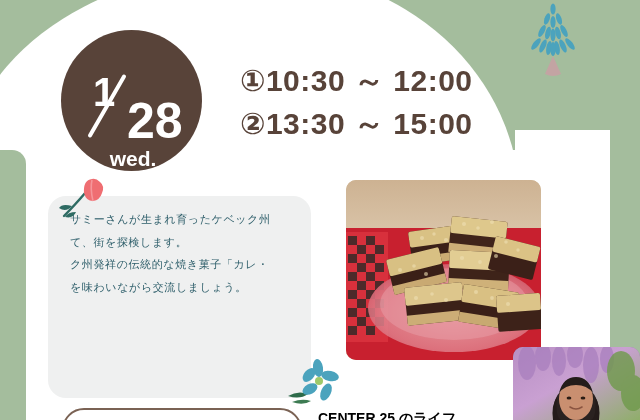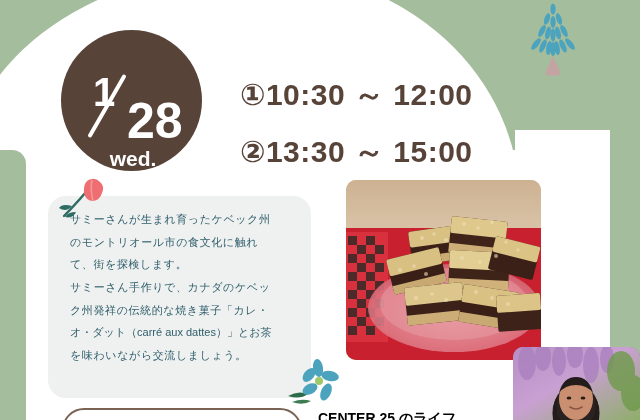--- a/index.html
+++ b/index.html
@@ -92,21 +92,20 @@
   .times {
     position:absolute; left:240px; top:60px;
     z-index:6;
     color:#584339;
   }
   .time-row {
     font-size:30px; font-weight:700;
     letter-spacing:0.5px;
     line-height:1.42;
     white-space:nowrap;
-    margin-top:14px;
   }
 
   
   .text-panel {
     position:absolute; left:48px; top:196px;
     width:263px; height:202px;
     background:#eff0f0;
     border-radius:18px;
     z-index:5;
   }
@@ -214,25 +213,22 @@
 
   <div class="times">
     <div class="time-row">①10:30 ～ 12:00</div>
     <div class="time-row">②13:30 ～ 15:00</div>
   </div>
 
   <div class="text-panel"></div>
 
   <div class="body-text">
     <span class="ln">サミーさんが生まれ育ったケベック州</span>
-    <span class="ln">のモントリオール市の食文化に触れ</span>
     <span class="ln">て、街を探検します。</span>
-    <span class="ln">サミーさん手作りで、カナダのケベッ</span>
     <span class="ln">ク州発祥の伝統的な焼き菓子「カレ・</span>
-    <span class="ln fr">オ・ダット（carré aux dattes）」とお茶</span>
     <span class="ln">を味わいながら交流しましょう。</span>
   </div>
 
   <div class="tulip">
     <svg viewBox="0 0 56 44" width="56" height="44">
       <path d="M8 40 Q18 30 30 16" stroke="#2e6b63" stroke-width="2.4" fill="none" stroke-linecap="round"></path>
       <path d="M16 30 Q6 27 3 32 Q10 37 16 30Z" fill="#2e6b63"></path>
       <path d="M20 36 Q12 36 9 41 Q17 43 20 36Z" fill="#2e6b63"></path>
       <path d="M28 17 Q27 4 36 3 Q40 2 44 6 Q49 10 46 17 Q44 24 37 25 Q30 25 28 17Z" fill="#ef6e72"></path>
       <path d="M36 4 Q34 12 37 25" stroke="#f5969a" stroke-width="1.6" fill="none"></path>

